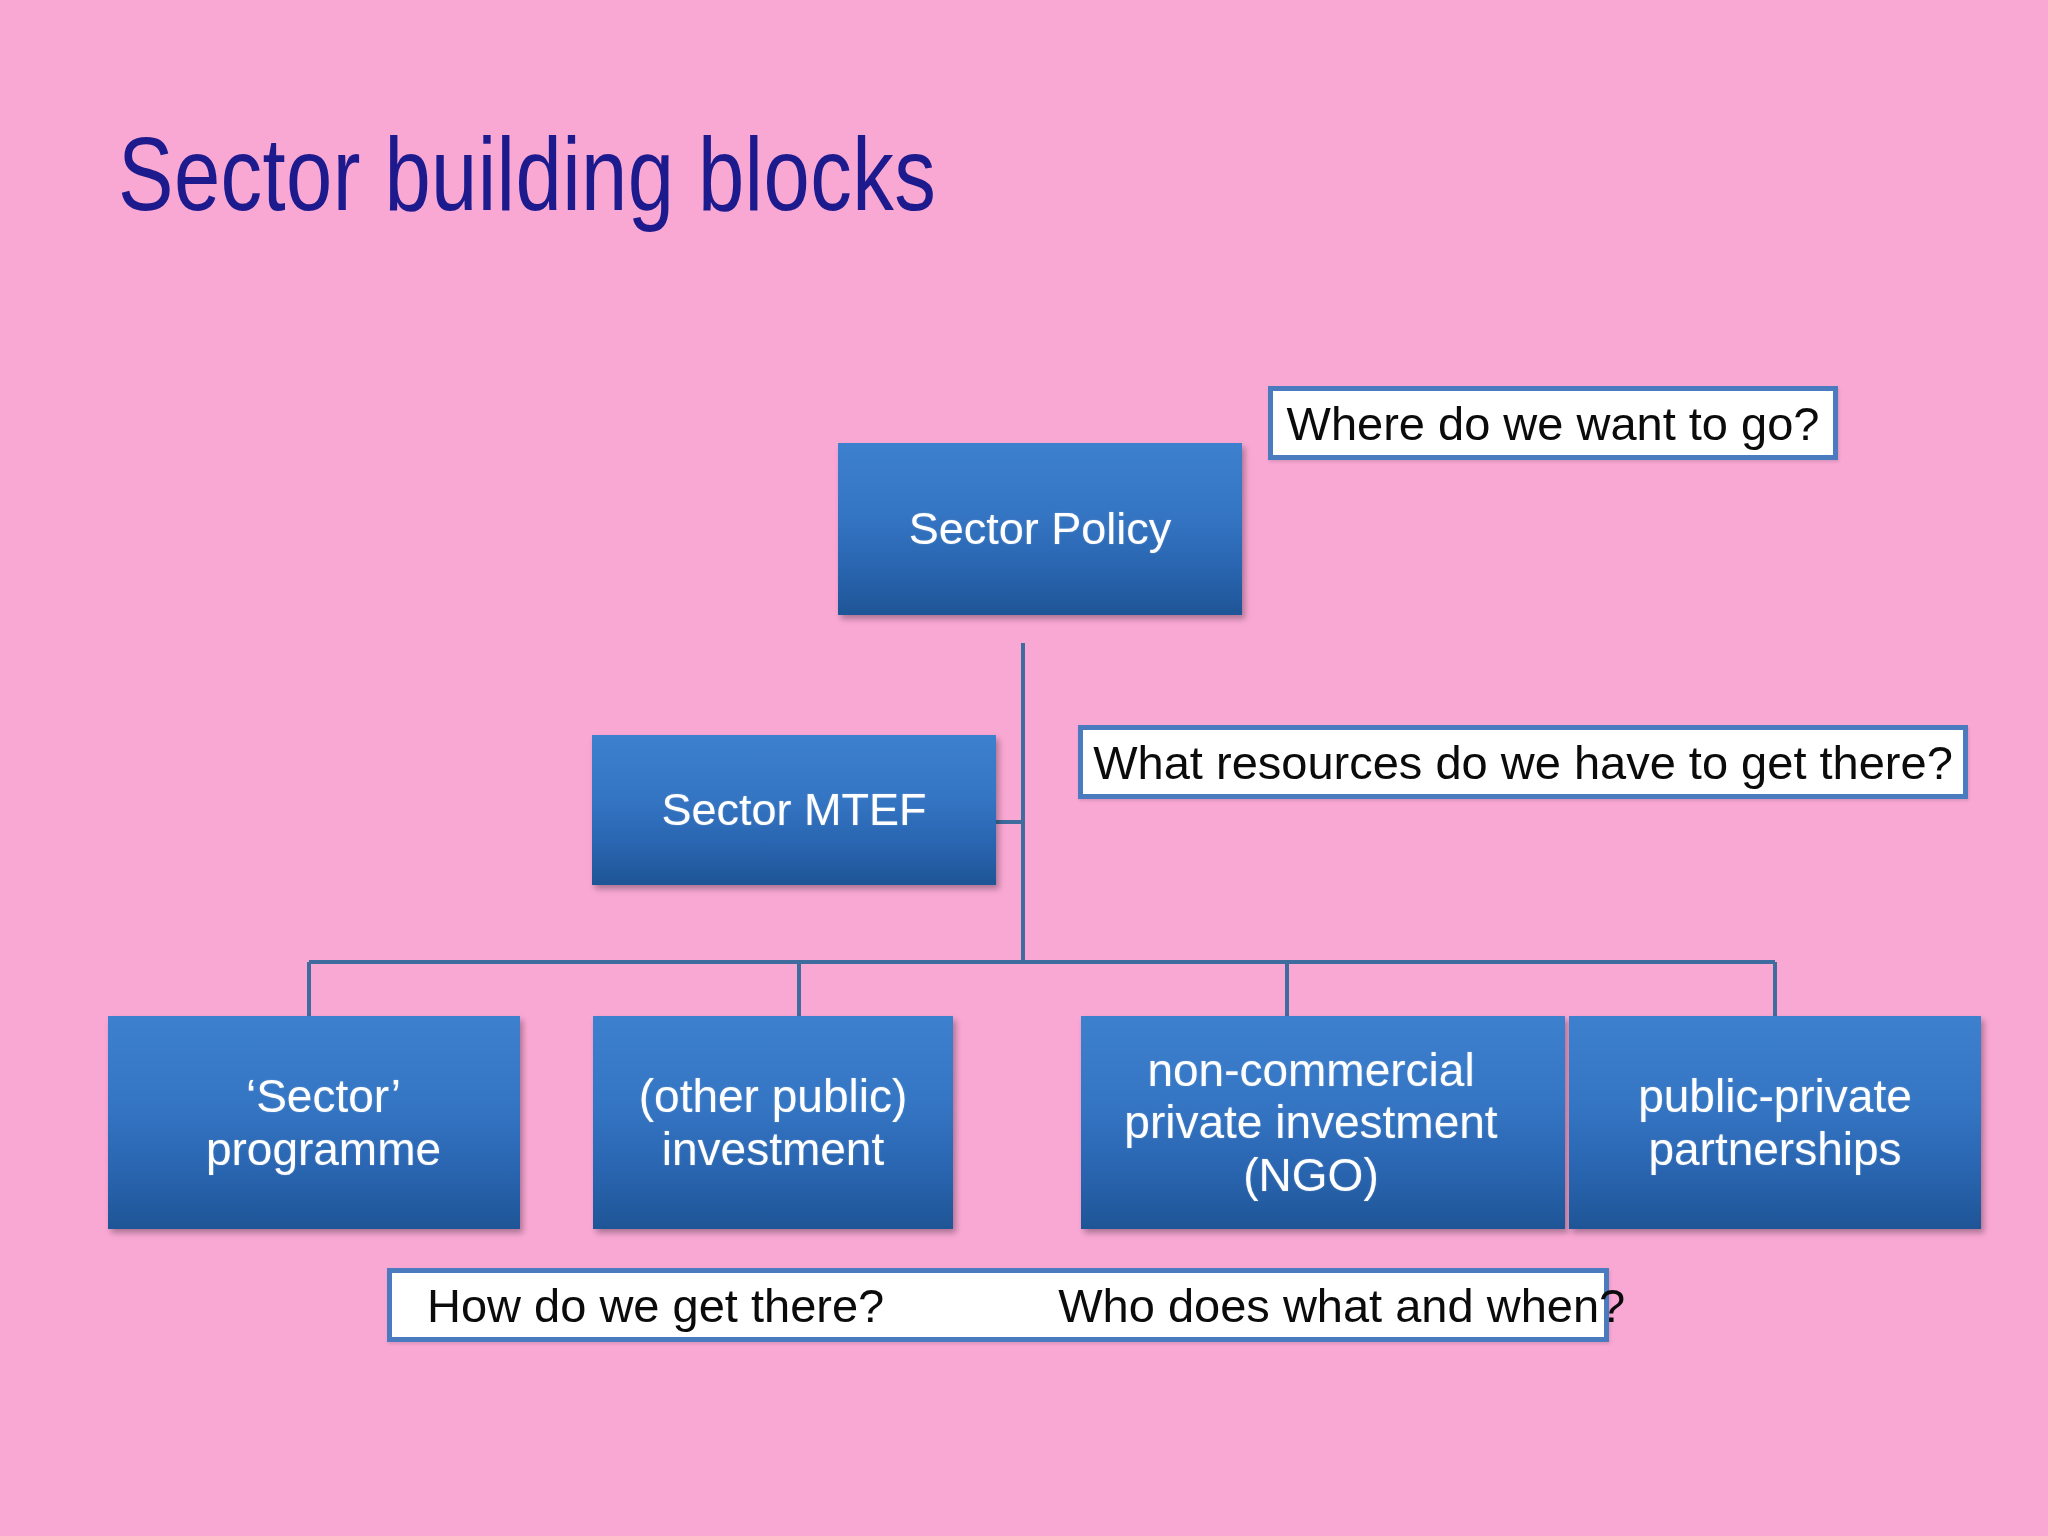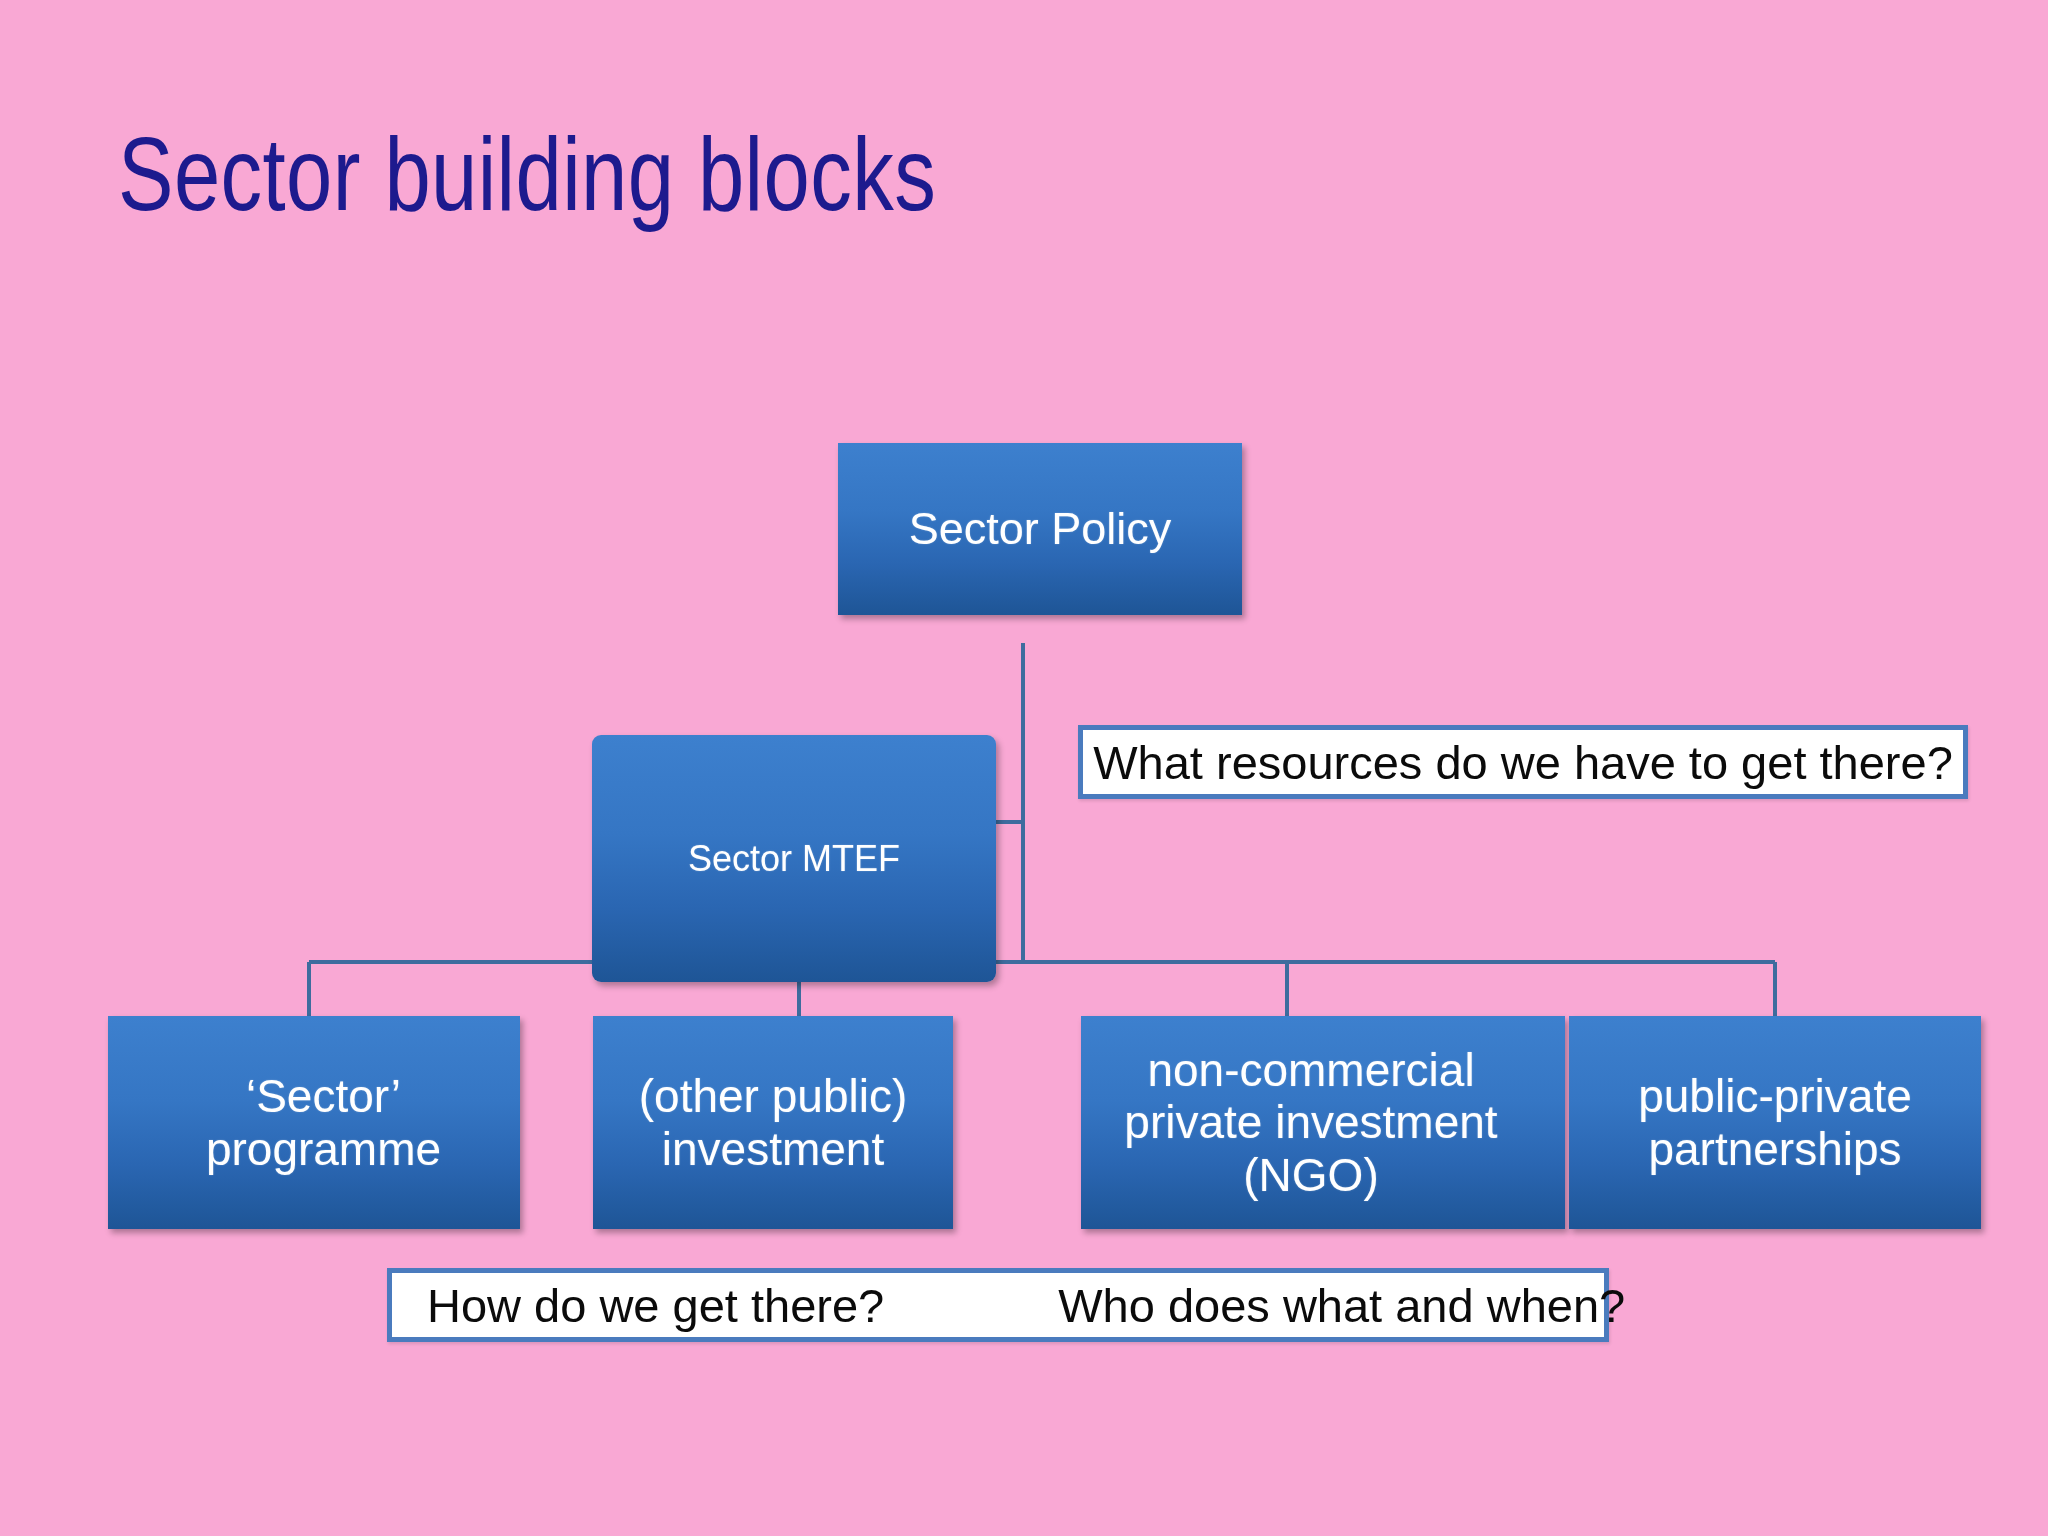--- a/index.html
+++ b/index.html
@@ -66,23 +66,22 @@
     width: 100%;
     white-space: pre-line;
     text-shadow: 0 0 2px rgba(255,255,255,0.28);
   }
 
   #node-sector-policy {
     left: 838px; top: 443px; width: 404px; height: 172px;
     font-size: 45px;
   }
   #node-sector-mtef {
-    left: 592px; top: 735px; width: 404px; height: 247px;
-    font-size: 36px;
-    border-radius: 9px;
+    left: 592px; top: 735px; width: 404px; height: 150px;
+    font-size: 45px;
   }
   #node-sector-programme {
     left: 108px; top: 1016px; width: 412px; height: 213px;
     font-size: 46px;
     padding-left: 19px;
   }
   #node-other-public-investment {
     left: 593px; top: 1016px; width: 360px; height: 213px;
     font-size: 46px;
   }
@@ -184,20 +183,23 @@
     <span class="node-text">non-commercial
 private investment
 (NGO)</span>
   </div>
 
   <div class="node" id="node-ppp">
     <span class="node-text">public-private
 partnerships</span>
   </div>
 
+  <div class="callout" id="callout-where">
+    <span class="callout-text">Where do we want to go?</span>
+  </div>
 
   <div class="callout" id="callout-resources">
     <span class="callout-text">What resources do we have to get there?</span>
   </div>
 
   <div class="callout" id="callout-bottom">
     <span class="callout-text"><span>How do we get there?</span><span class="gap"></span><span>Who does what and when?</span></span>
   </div>
 
 </div>

